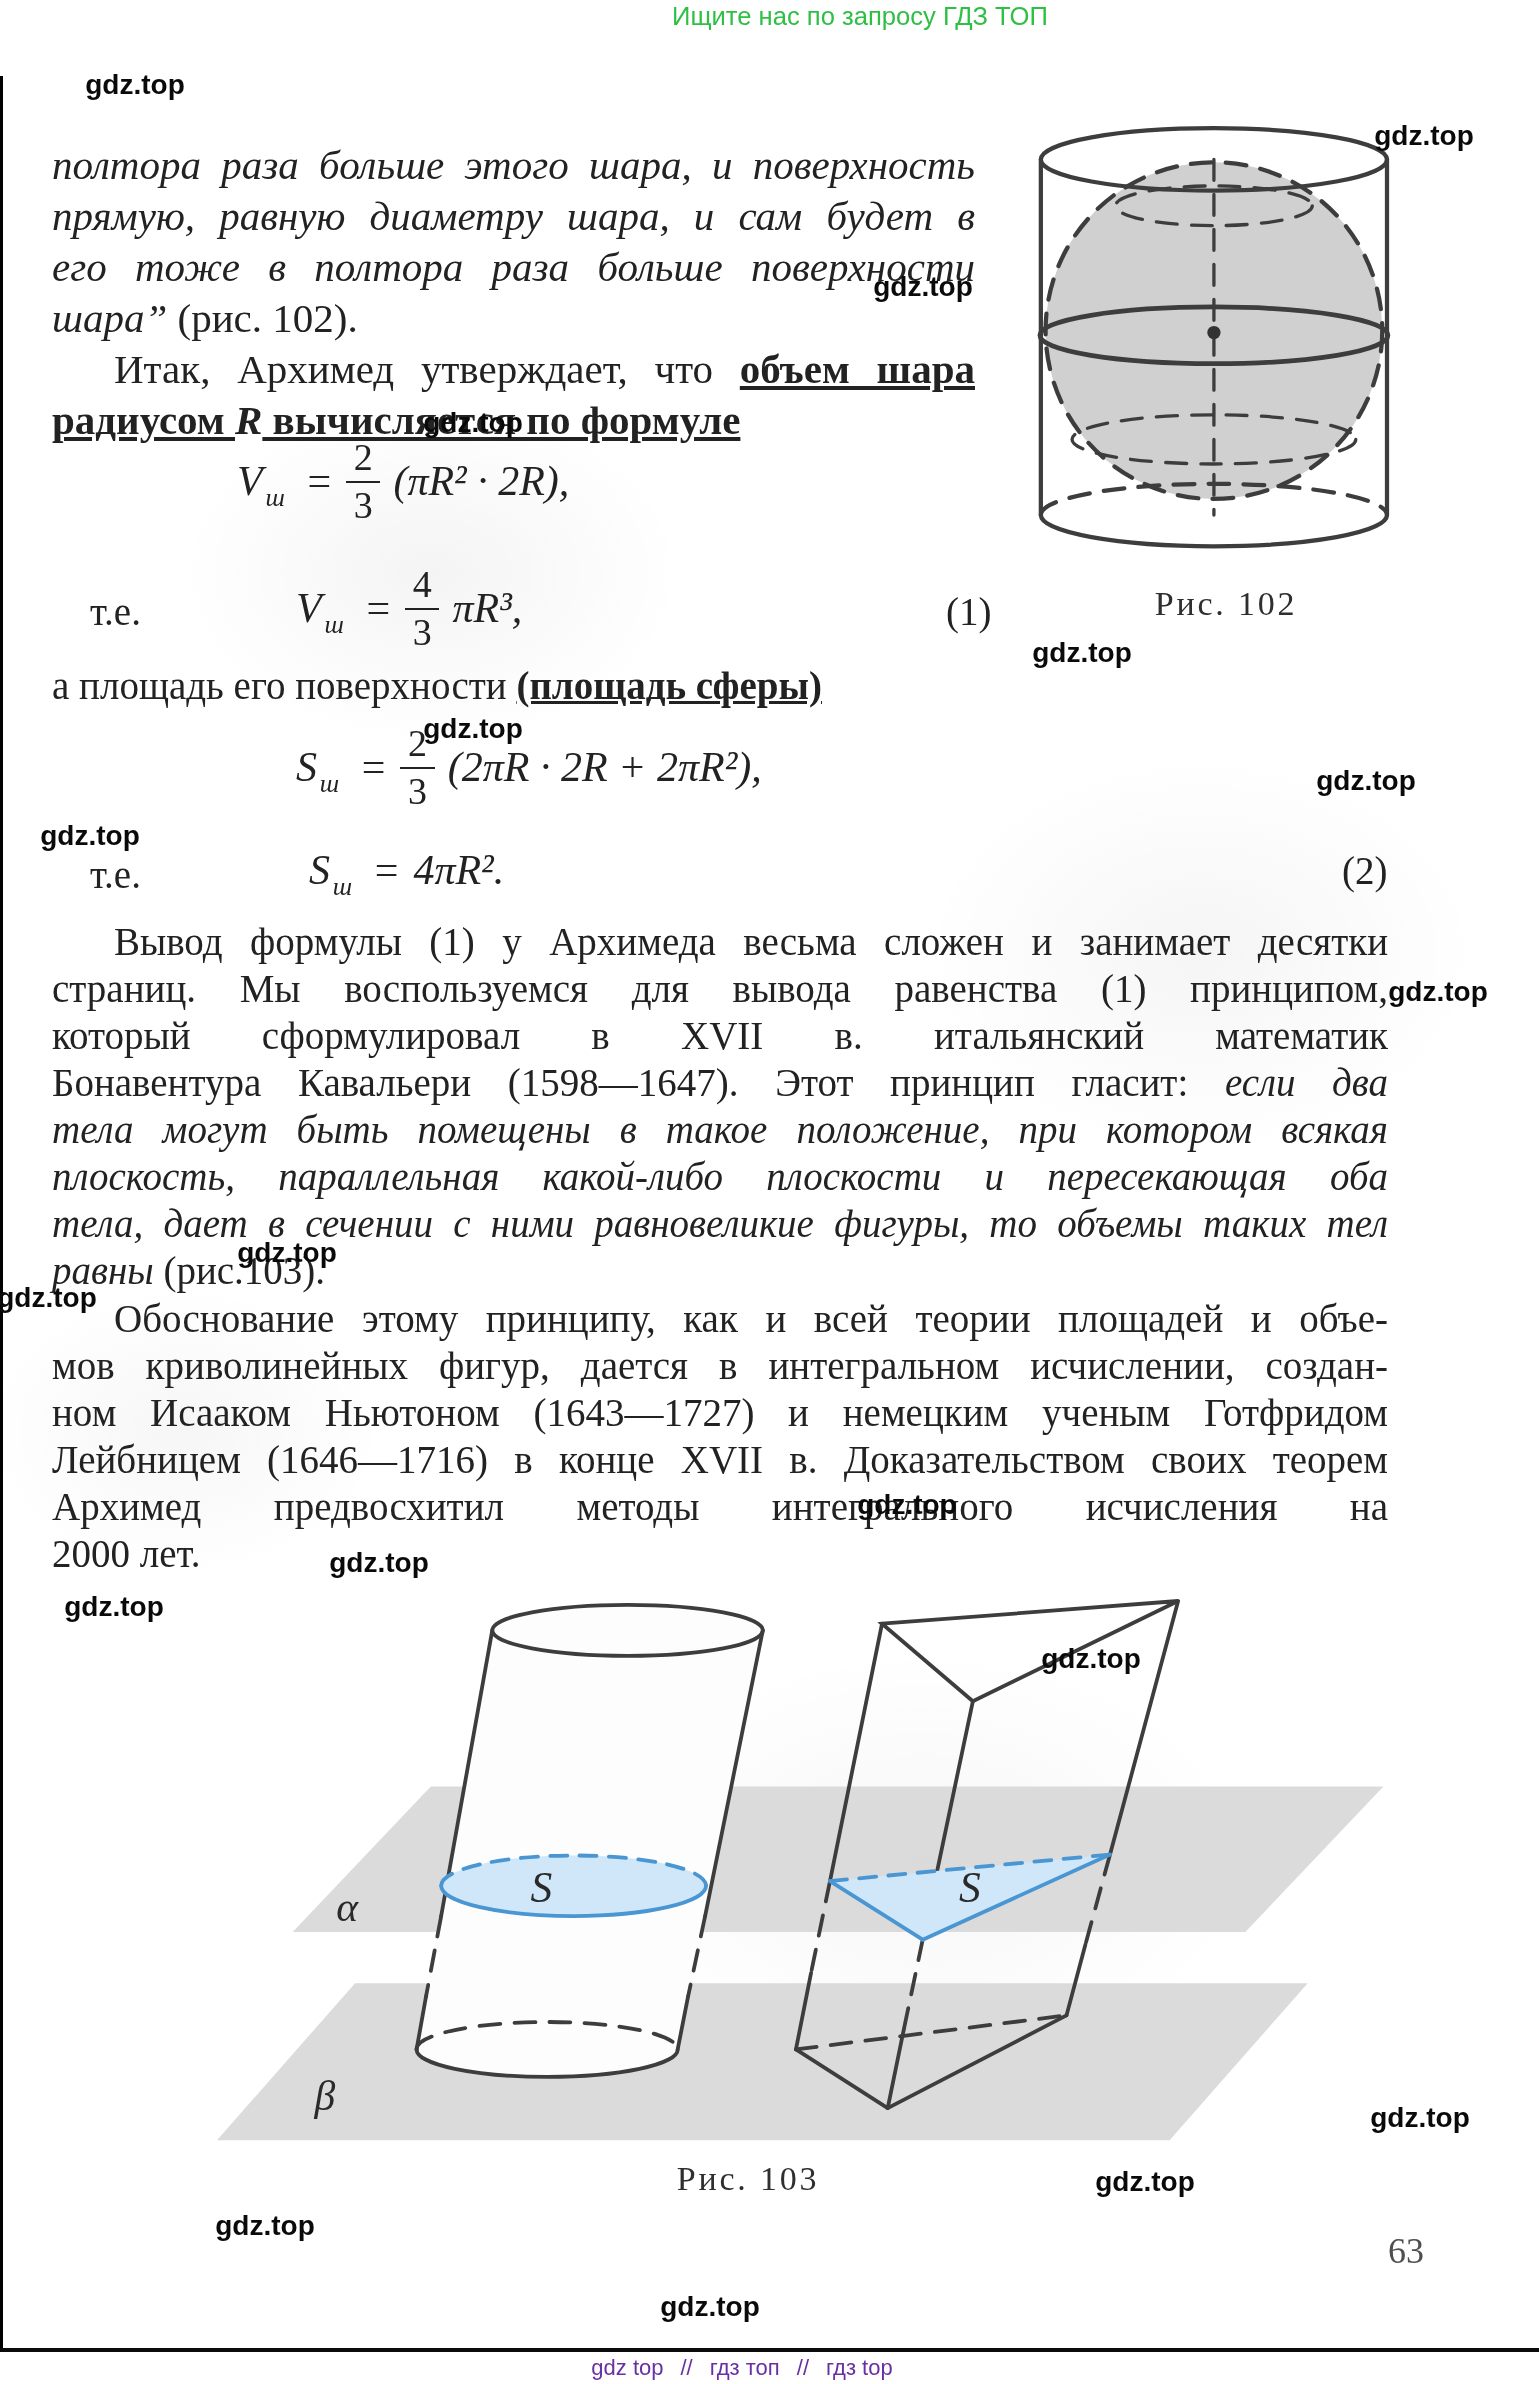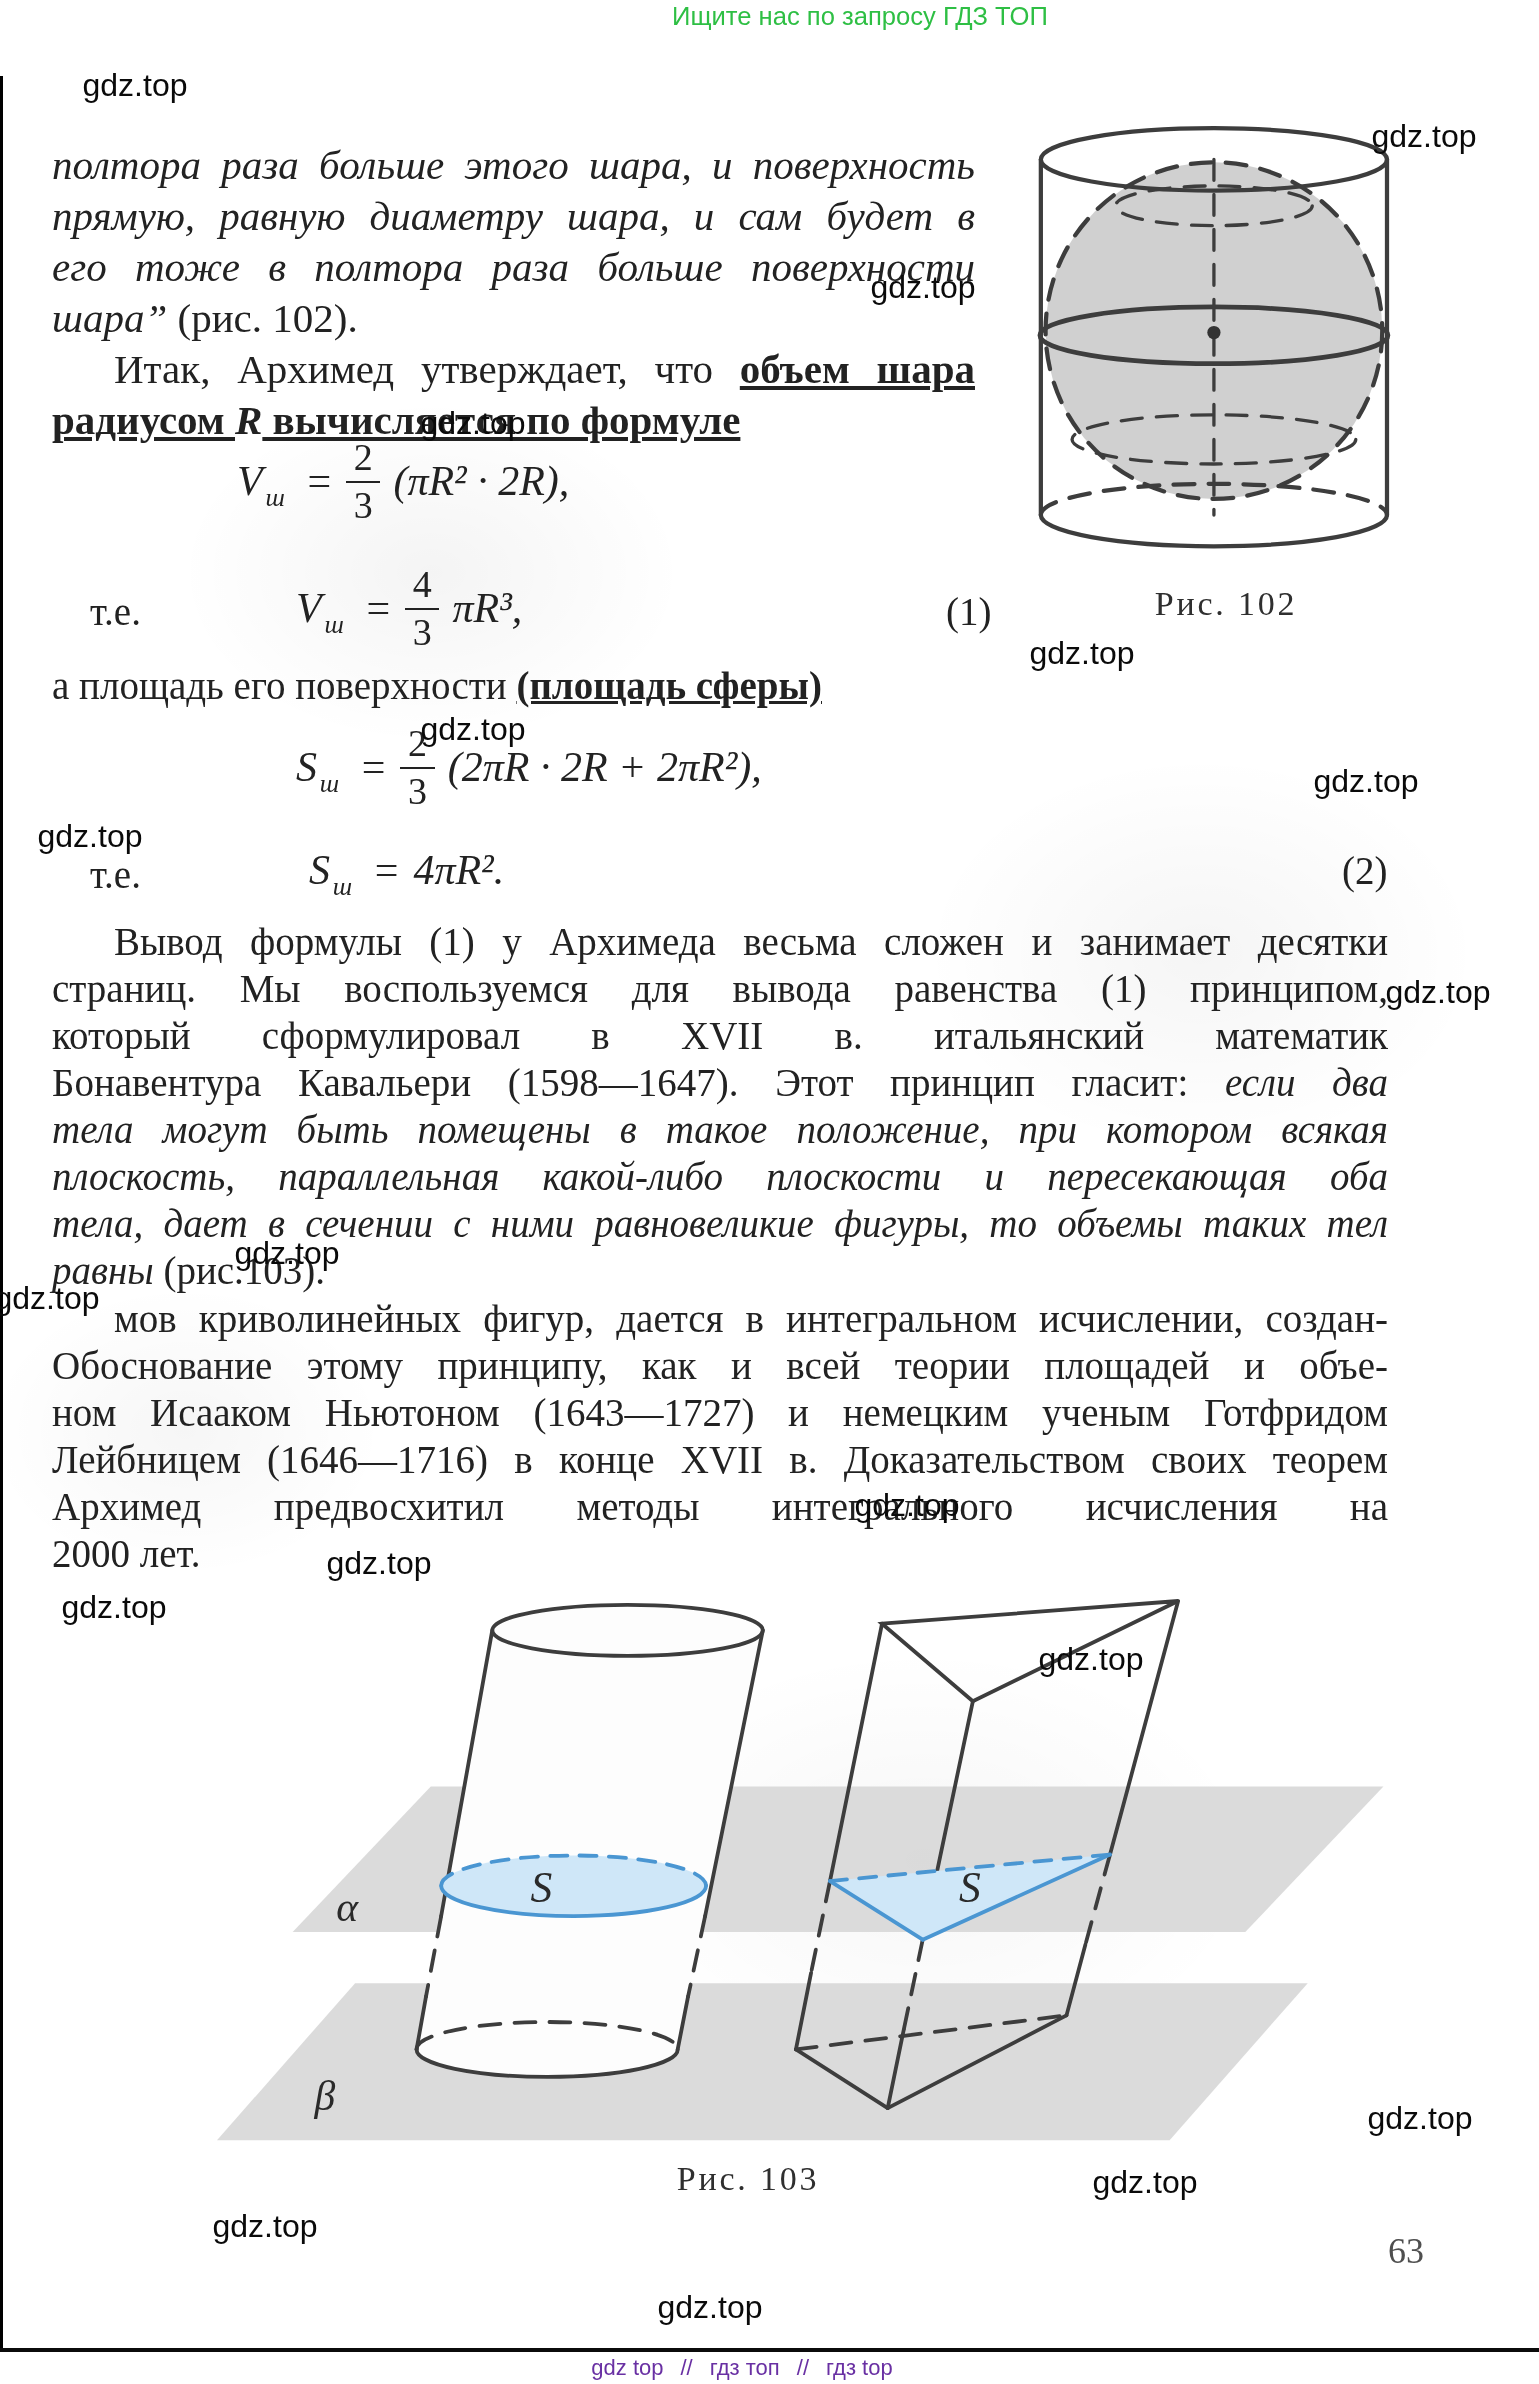--- a/index.html
+++ b/index.html
@@ -14,21 +14,21 @@
       radial-gradient(360px 246px at 28% 24%, rgba(0,0,0,0.045), transparent 70%),
       radial-gradient(397px 284px at 78% 40%, rgba(0,0,0,0.04), transparent 70%),
       radial-gradient(473px 303px at 60% 78%, rgba(0,0,0,0.035), transparent 70%),
       radial-gradient(284px 208px at 12% 60%, rgba(0,0,0,0.035), transparent 70%);}
   .edge-left{position:absolute;left:0;top:76px;width:2.8px;height:2275px;background:#000;}
 
   .promo{position:absolute;left:672px;top:1.9px;font-family:"Liberation Sans",sans-serif;
          font-size:25.6px;color:var(--green);white-space:nowrap;}
 
   .wm{position:absolute;transform:translate(-50%,-50%);font-family:"Liberation Sans",sans-serif;
-      font-size:32px;font-weight:400;color:#0a0a0a;white-space:nowrap;z-index:30;}
+      font-size:28px;font-weight:700;color:#0a0a0a;white-space:nowrap;z-index:30;}
 
   .para{position:absolute;font-size:39px;line-height:47px;color:var(--ink);}
   .para .tline{white-space:normal;}
   .para .tline.just{text-align:justify;text-align-last:justify;}
   .seg-i{font-style:italic;}
   .seg-b{font-weight:bold;text-decoration:underline;}
   .seg-bi{font-weight:bold;font-style:italic;}
   .p1{left:52px;top:140px;width:923px;font-size:41px;line-height:51px;}
   .p2{left:52px;top:344px;width:923px;font-size:41px;line-height:51px;}
   .indent .tline:first-child{text-indent:62px;}
@@ -165,22 +165,22 @@
       <div class="tline just"><span class="seg-n">Вывод формулы (1) у Архимеда весьма сложен и занимает десятки</span></div>
       <div class="tline just"><span class="seg-n">страниц. Мы воспользуемся для вывода равенства (1) принципом,</span></div>
       <div class="tline just"><span class="seg-n">который сформулировал в XVII в. итальянский математик</span></div>
       <div class="tline just"><span class="seg-n">Бонавентура Кавальери (1598—1647). Этот принцип гласит: </span><span class="seg-i">если два</span></div>
       <div class="tline just"><span class="seg-i">тела могут быть помещены в такое положение, при котором всякая</span></div>
       <div class="tline just"><span class="seg-i">плоскость, параллельная какой-либо плоскости и пересекающая оба</span></div>
       <div class="tline just"><span class="seg-i">тела, дает в сечении с ними равновеликие фигуры, то объемы таких тел</span></div>
       <div class="tline"><span class="seg-i">равны </span><span class="seg-n">(рис.103).</span></div>
     </div>
   <div class="para p4 indent">
+      <div class="tline just"><span class="seg-n">Обоснование этому принципу, как и всей теории площадей и объе-</span></div>
       <div class="tline just"><span class="seg-n">мов криволинейных фигур, дается в интегральном исчислении, создан-</span></div>
-      <div class="tline just"><span class="seg-n">Обоснование этому принципу, как и всей теории площадей и объе-</span></div>
       <div class="tline just"><span class="seg-n">ном Исааком Ньютоном (1643—1727) и немецким ученым Готфридом</span></div>
       <div class="tline just"><span class="seg-n">Лейбницем (1646—1716) в конце XVII в. Доказательством своих теорем</span></div>
       <div class="tline just"><span class="seg-n">Архимед предвосхитил методы интегрального исчисления на</span></div>
       <div class="tline"><span class="seg-n">2000 лет.</span></div>
     </div>
 
   <svg class="fig102" width="464" height="558" viewBox="0 0 490 590">
     <circle cx="228" cy="265" r="178" class="spherefill"></circle>
     <circle cx="228" cy="265" r="178" class="stroke dash"></circle>
     <ellipse cx="228" cy="133" rx="104" ry="21" class="stroke dash" style="stroke-width:3.5"></ellipse>

